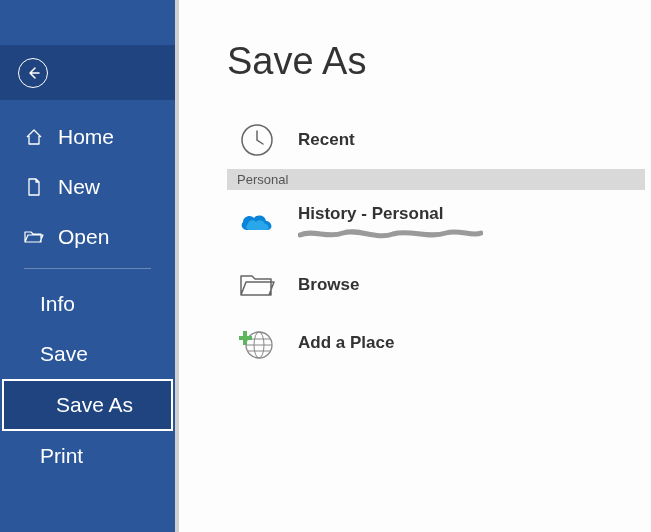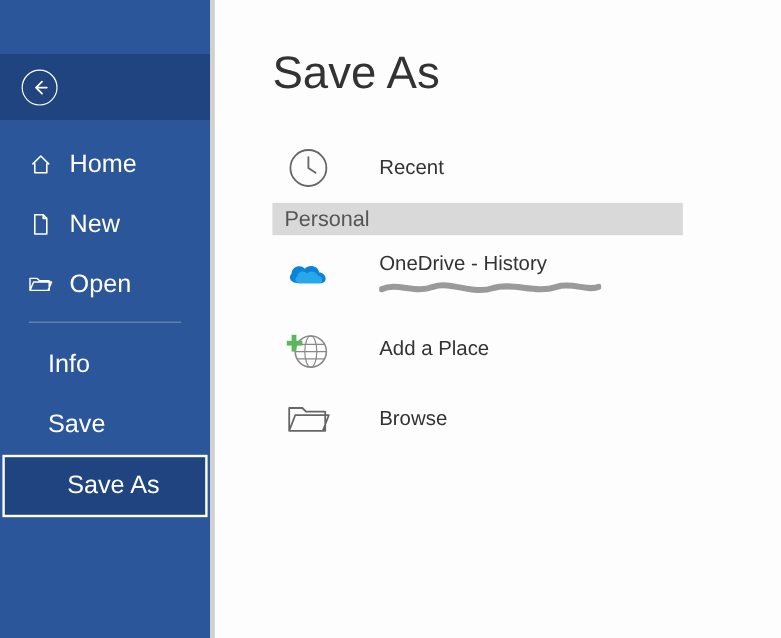--- a/index.html
+++ b/index.html
@@ -13,26 +13,26 @@
     .nav-item { height: 50px; display: flex; align-items: center; padding-left: 24px; color: #fff; font-size: 21px; cursor: pointer; gap: 14px; }
     .nav-item.sub { padding-left: 40px; }
     .nav-item.disabled { color: #9ab3d9; cursor: default; }
     .divider { height: 1px; background: rgba(255,255,255,0.3); margin: 6px 24px 10px 24px; }
     .nav-item.selected { border: 2px solid #fff; background: #1f4480; height: 52px; margin-left: 2px; margin-right: 2px; padding-left: 52px; }
     .icon-slot { width: 20px; height: 20px; display: flex; align-items: center; justify-content: center; flex-shrink: 0; }
     
     .main { flex: 1; background: #fdfdfd; border-left: 4px solid #d0d0d0; display: flex; flex-direction: column; padding-top: 40px; padding-left: 48px; position: relative; }
     .page-title { font-size: 38px; font-weight: 400; color: #333; margin-bottom: 28px; }
     .loc-panel { width: 385px; }
-    .loc-item { height: 58px; display: flex; align-items: center; padding-left: 10px; gap: 40px; cursor: pointer; border: 1px solid transparent; }
+    .loc-item { height: 58px; display: flex; align-items: center; padding-left: 10px; gap: 22px; cursor: pointer; border: 1px solid transparent; font-weight: bold; }
     .loc-item .icon-box { width: 38px; height: 38px; display: flex; align-items: center; justify-content: center; flex-shrink: 0; }
     .loc-item .label { font-size: 17px; color: #333; }
     .loc-item.selected { background: #c0c0c0; border: 1px solid #888; }
     .loc-item.tall { height: 66px; }
-    .section-hdr { background: #d9d9d9; color: #555; font-size: 18px; padding: 3px 10px; width: 342px; }
+    .section-hdr { background: #d9d9d9; color: #555; font-size: 13px; padding: 3px 10px; width: 418px; }
     .two-line { display: flex; flex-direction: column; line-height: 1.3; }
     .scribble { width: 180px; height: 18px; position: relative; }
     .scribble svg { position: absolute; top: -2px; left: 0; }
   </style>
 </head>
 <body>
 
 <div class="sidebar">
   <div class="sidebar-top"></div>
   <div class="back-row">
@@ -70,20 +70,23 @@
     <div class="divider"></div>
     <div class="nav-item sub">
       <span>Info</span>
     </div>
     <div class="nav-item sub">
       <span>Save</span>
     </div>
     <div class="nav-item sub selected">
       <span>Save As</span>
     </div>
+    <div class="nav-item sub">
+      <span>Print</span>
+    </div>
   </div>
 </div>
 
 <div class="main">
   <div class="page-title">Save As</div>
   <div class="loc-panel">
 
     <div class="loc-item">
       <div class="icon-box">
         <svg width="36" height="36" viewBox="0 0 36 36">
@@ -97,48 +100,48 @@
     <div class="section-hdr">Personal</div>
 
     <div class="loc-item tall">
       <div class="icon-box">
         <svg width="38" height="26" viewBox="0 0 38 26">
             <path d="M10 20 C4 20 2 15 5 12 C5 6 13 4 16 8 C19 4 27 5 28 11 C34 11 36 20 29 20 Z" fill="#0a84d8"></path>
             <path d="M12 20 C8 20 7 16 10 14 C10 10 16 9 18 12 C20 9 26 10 27 14 C31 14 32 20 28 20 Z" fill="#28a8ea"></path>
           </svg>
       </div>
       <div class="two-line">
-        <span class="label">OneDrive - History</span>
+        <span class="label">History - Personal</span>
         <div class="scribble">
           <svg width="185" height="22" viewBox="0 0 185 22">
               <path d="M2 12 C15 6 30 16 45 10 C60 5 78 17 95 11 C112 6 130 16 148 10 C160 6 175 14 183 10" stroke="#9a9a9a" stroke-width="5" fill="none" stroke-linecap="round"></path>
             </svg>
         </div>
       </div>
     </div>
 
+
+    <div class="loc-item">
+      <div class="icon-box">
+        <svg width="36" height="28" viewBox="0 0 36 28">
+            <path d="M2 5 H13 L16 8 H32 V24 H2 Z M2 24 L7 11 H35 L30 24" stroke="#666" stroke-width="1.5" fill="none" stroke-linejoin="round"></path>
+          </svg>
+      </div>
+      <span class="label">Browse</span>
+    </div>
 
     <div class="loc-item">
       <div class="icon-box">
         <svg width="36" height="36" viewBox="0 0 36 36">
           <circle cx="20" cy="20" r="13" stroke="#888" stroke-width="1.3" fill="none"></circle>
           <ellipse cx="20" cy="20" rx="5" ry="13" stroke="#888" stroke-width="1" fill="none"></ellipse>
           <line x1="7" y1="20" x2="33" y2="20" stroke="#888" stroke-width="1"></line>
           <line x1="9" y1="14" x2="31" y2="14" stroke="#888" stroke-width="1"></line>
           <line x1="9" y1="26" x2="31" y2="26" stroke="#888" stroke-width="1"></line>
           <rect x="4" y="6" width="4" height="14" fill="#5bb75b"></rect>
           <rect x="-1" y="11" width="14" height="4" fill="#5bb75b"></rect>
         </svg>
       </div>
       <span class="label">Add a Place</span>
     </div>
 
-    <div class="loc-item">
-      <div class="icon-box">
-        <svg width="36" height="28" viewBox="0 0 36 28">
-            <path d="M2 5 H13 L16 8 H32 V24 H2 Z M2 24 L7 11 H35 L30 24" stroke="#666" stroke-width="1.5" fill="none" stroke-linejoin="round"></path>
-          </svg>
-      </div>
-      <span class="label">Browse</span>
-    </div>
-
   </div>
 </div>
 
 </body></html>

